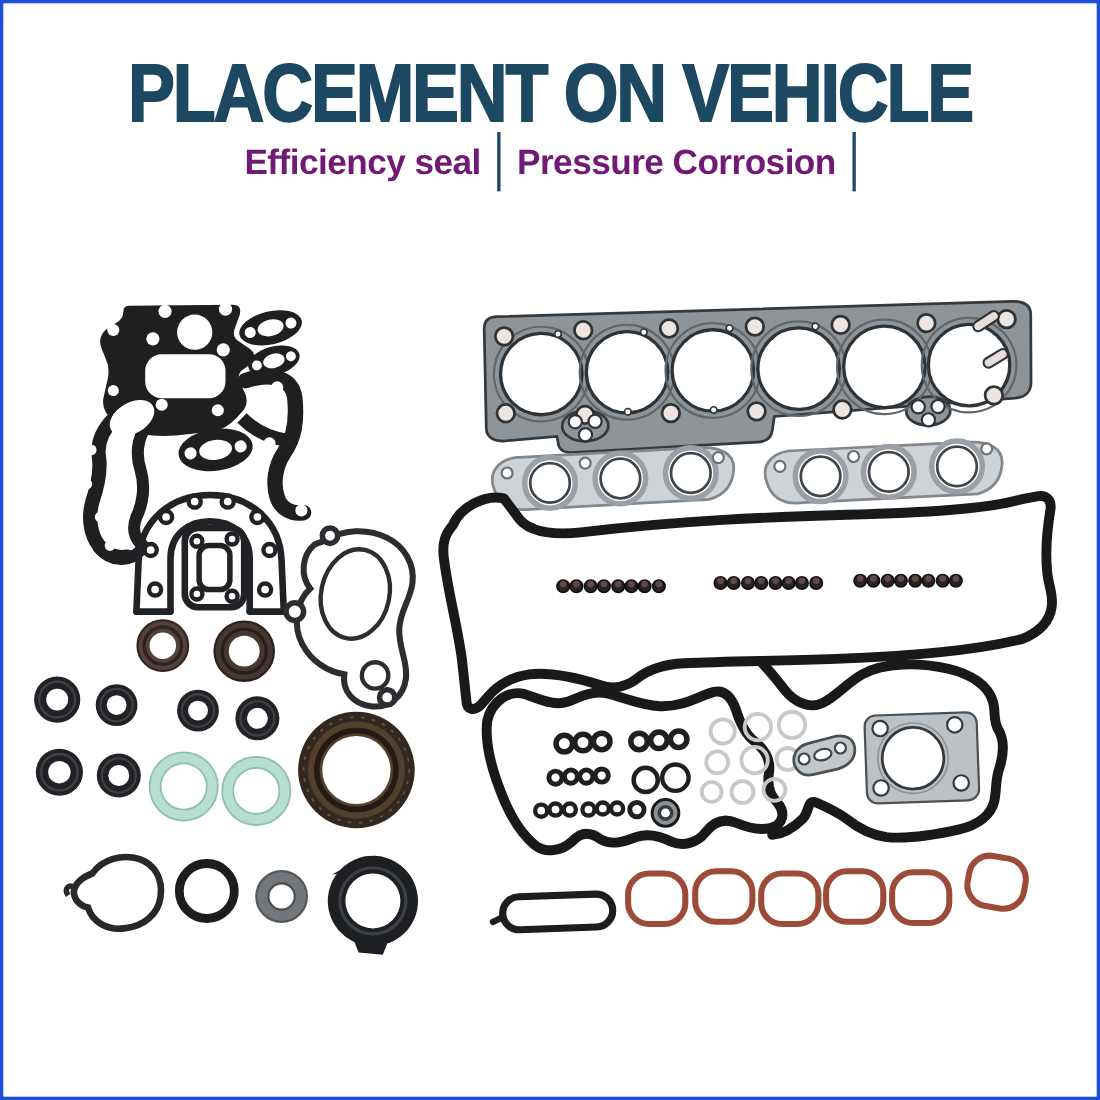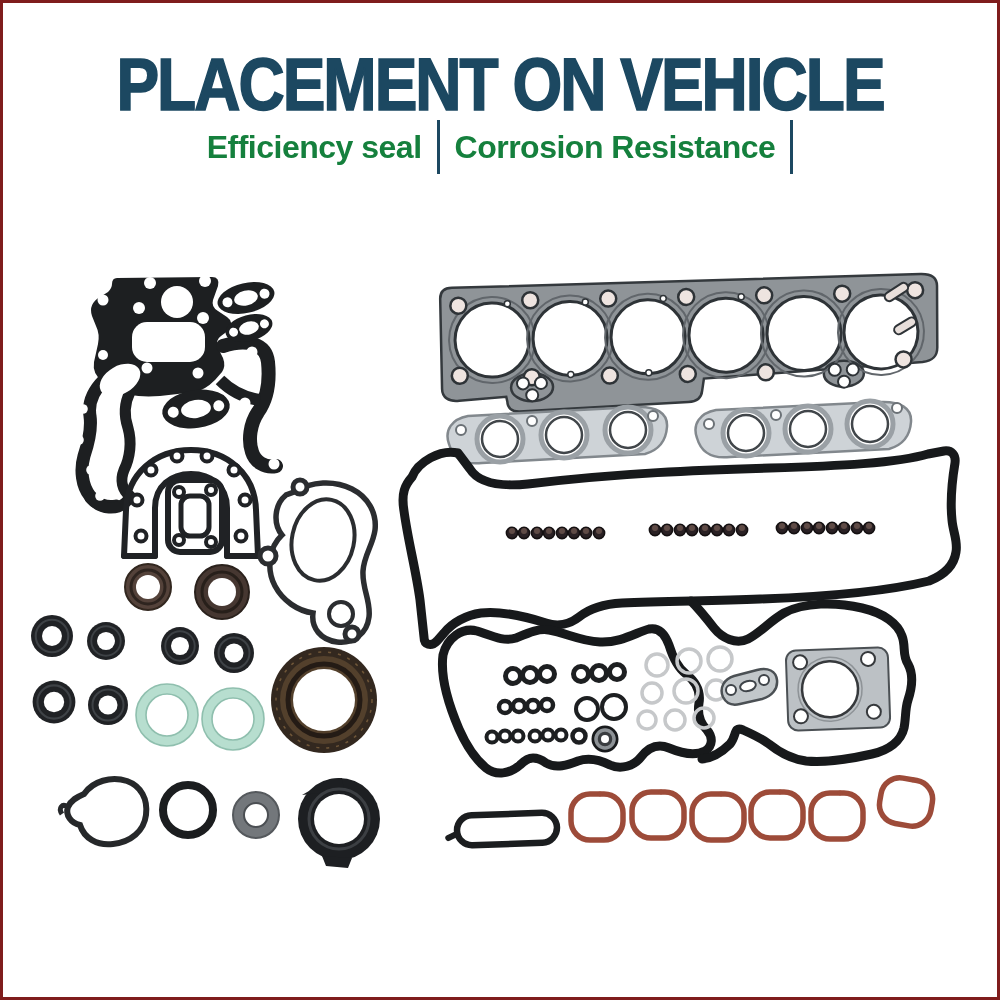--- a/index.html
+++ b/index.html
@@ -1,45 +1,45 @@
 <!DOCTYPE html>
 <html><head>
 <meta charset="utf-8">
 <style>
   html,body{margin:0;padding:0;background:#fff;}
   .stage{
     position:relative;width:1000px;height:1000px;box-sizing:border-box;
-    border:3px solid #7f1d1d;background:#ffffff;overflow:hidden;
+    border:3px solid #1d4ed8;background:#ffffff;overflow:hidden;
     font-family:"Liberation Sans", sans-serif;
   }
   .hero-title{
     position:absolute;top:44px;left:0;width:100%;margin:0;text-align:center;
     color:#1c4861;font-size:64px;font-weight:bold;letter-spacing:-2px;line-height:1;
     transform:scaleY(1.16);transform-origin:50% 0;
     -webkit-text-stroke:1.4px #1c4861;white-space:nowrap;
   }
   .feature-row{
     position:absolute;top:114px;left:0;width:100%;height:60px;
     display:flex;justify-content:center;align-items:center;gap:15px;
-    color:#15803d;font-size:32px;font-weight:bold;letter-spacing:-0.5px;white-space:nowrap;
+    color:#701a75;font-size:32px;font-weight:bold;letter-spacing:-0.5px;white-space:nowrap;
   }
   .feature-divider{width:3px;height:54px;background:#1c4861;}
   .photo-svg{position:absolute;left:-3px;top:-3px;width:1000px;height:1000px;}
 </style>
 </head>
 <body>
 
 <div class="stage">
 
   <h1 class="hero-title">PLACEMENT ON VEHICLE</h1>
 
   <div class="feature-row">
     <span>Efficiency seal</span>
     <span class="feature-divider"></span>
-    <span>Corrosion Resistance</span>
+    <span>Pressure Corrosion</span>
     <span class="feature-divider"></span>
   </div>
 
   <svg class="photo-svg" viewBox="0 0 1000 1000" xmlns="http://www.w3.org/2000/svg">
     <defs>
       <g id="oseal">
         <circle r="20" fill="#202225"></circle>
         <circle r="15.5" fill="none" stroke="#3e4246" stroke-width="2"></circle>
         <circle r="9.5" fill="#ffffff"></circle>
       </g>

